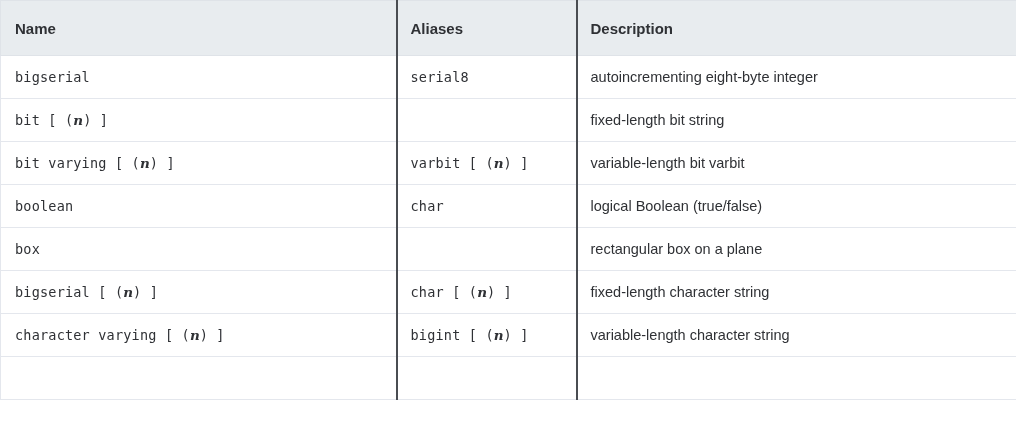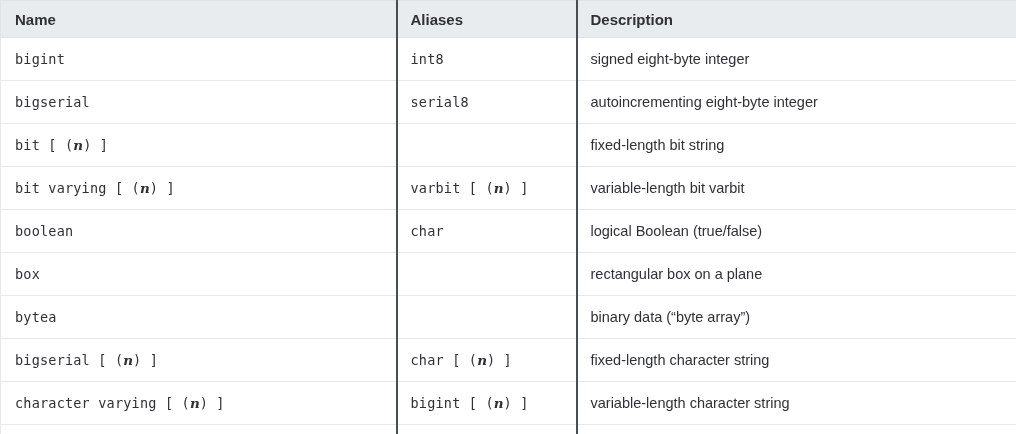--- a/index.html
+++ b/index.html
@@ -33,21 +33,21 @@
   table.datatypes col.c-alias { width: 180px; }
   table.datatypes col.c-desc  { width: 440px; }
 
   thead th {
     background: #e8ecef;
     color: #2f3135;
     font-family: "Liberation Sans", sans-serif;
     font-weight: bold;
     font-size: 15px;
     text-align: left;
-    height: 37px;
+    height: 55px;
     padding: 0 0 0 14px;
     box-sizing: border-box;
     vertical-align: middle;
     border-bottom: 1px solid #dfe3e8;
     border-top: 1px solid #dfe3e8;
   }
   thead th.th-name {
     border-left: 1px solid #dfe3e8;
   }
   thead th.th-alias,
@@ -114,25 +114,20 @@
     </colgroup>
     <thead>
       <tr>
         <th class="th-name">Name</th>
         <th class="th-alias">Aliases</th>
         <th class="th-desc">Description</th>
       </tr>
     </thead>
     <tbody id="tbody">
         <tr>
-          <td class="td-name"><span class="mono"><span>bigint</span></span></td>
-          <td class="td-alias"><span class="mono"><span>int8</span></span></td>
-          <td class="td-desc"><span class="desc-text">signed eight-byte integer</span></td>
-        </tr>
-        <tr>
           <td class="td-name"><span class="mono"><span>bigserial</span></span></td>
           <td class="td-alias"><span class="mono"><span>serial8</span></span></td>
           <td class="td-desc"><span class="desc-text">autoincrementing eight-byte integer</span></td>
         </tr>
         <tr>
           <td class="td-name"><span class="mono"><span>bit [ (</span><span class="param">n</span><span>) ]</span></span></td>
           <td class="td-alias"><span class="mono"></span></td>
           <td class="td-desc"><span class="desc-text">fixed-length bit string</span></td>
         </tr>
         <tr>
@@ -144,25 +139,20 @@
           <td class="td-name"><span class="mono"><span>boolean</span></span></td>
           <td class="td-alias"><span class="mono"><span>char</span></span></td>
           <td class="td-desc"><span class="desc-text">logical Boolean (true/false)</span></td>
         </tr>
         <tr>
           <td class="td-name"><span class="mono"><span>box</span></span></td>
           <td class="td-alias"><span class="mono"></span></td>
           <td class="td-desc"><span class="desc-text">rectangular box on a plane</span></td>
         </tr>
         <tr>
-          <td class="td-name"><span class="mono"><span>bytea</span></span></td>
-          <td class="td-alias"><span class="mono"></span></td>
-          <td class="td-desc"><span class="desc-text">binary data (“byte array”)</span></td>
-        </tr>
-        <tr>
           <td class="td-name"><span class="mono"><span>bigserial [ (</span><span class="param">n</span><span>) ]</span></span></td>
           <td class="td-alias"><span class="mono"><span>char [ (</span><span class="param">n</span><span>) ]</span></span></td>
           <td class="td-desc"><span class="desc-text">fixed-length character string</span></td>
         </tr>
         <tr>
           <td class="td-name"><span class="mono"><span>character varying [ (</span><span class="param">n</span><span>) ]</span></span></td>
           <td class="td-alias"><span class="mono"><span>bigint [ (</span><span class="param">n</span><span>) ]</span></span></td>
           <td class="td-desc"><span class="desc-text">variable-length character string</span></td>
         </tr>
         <tr>

